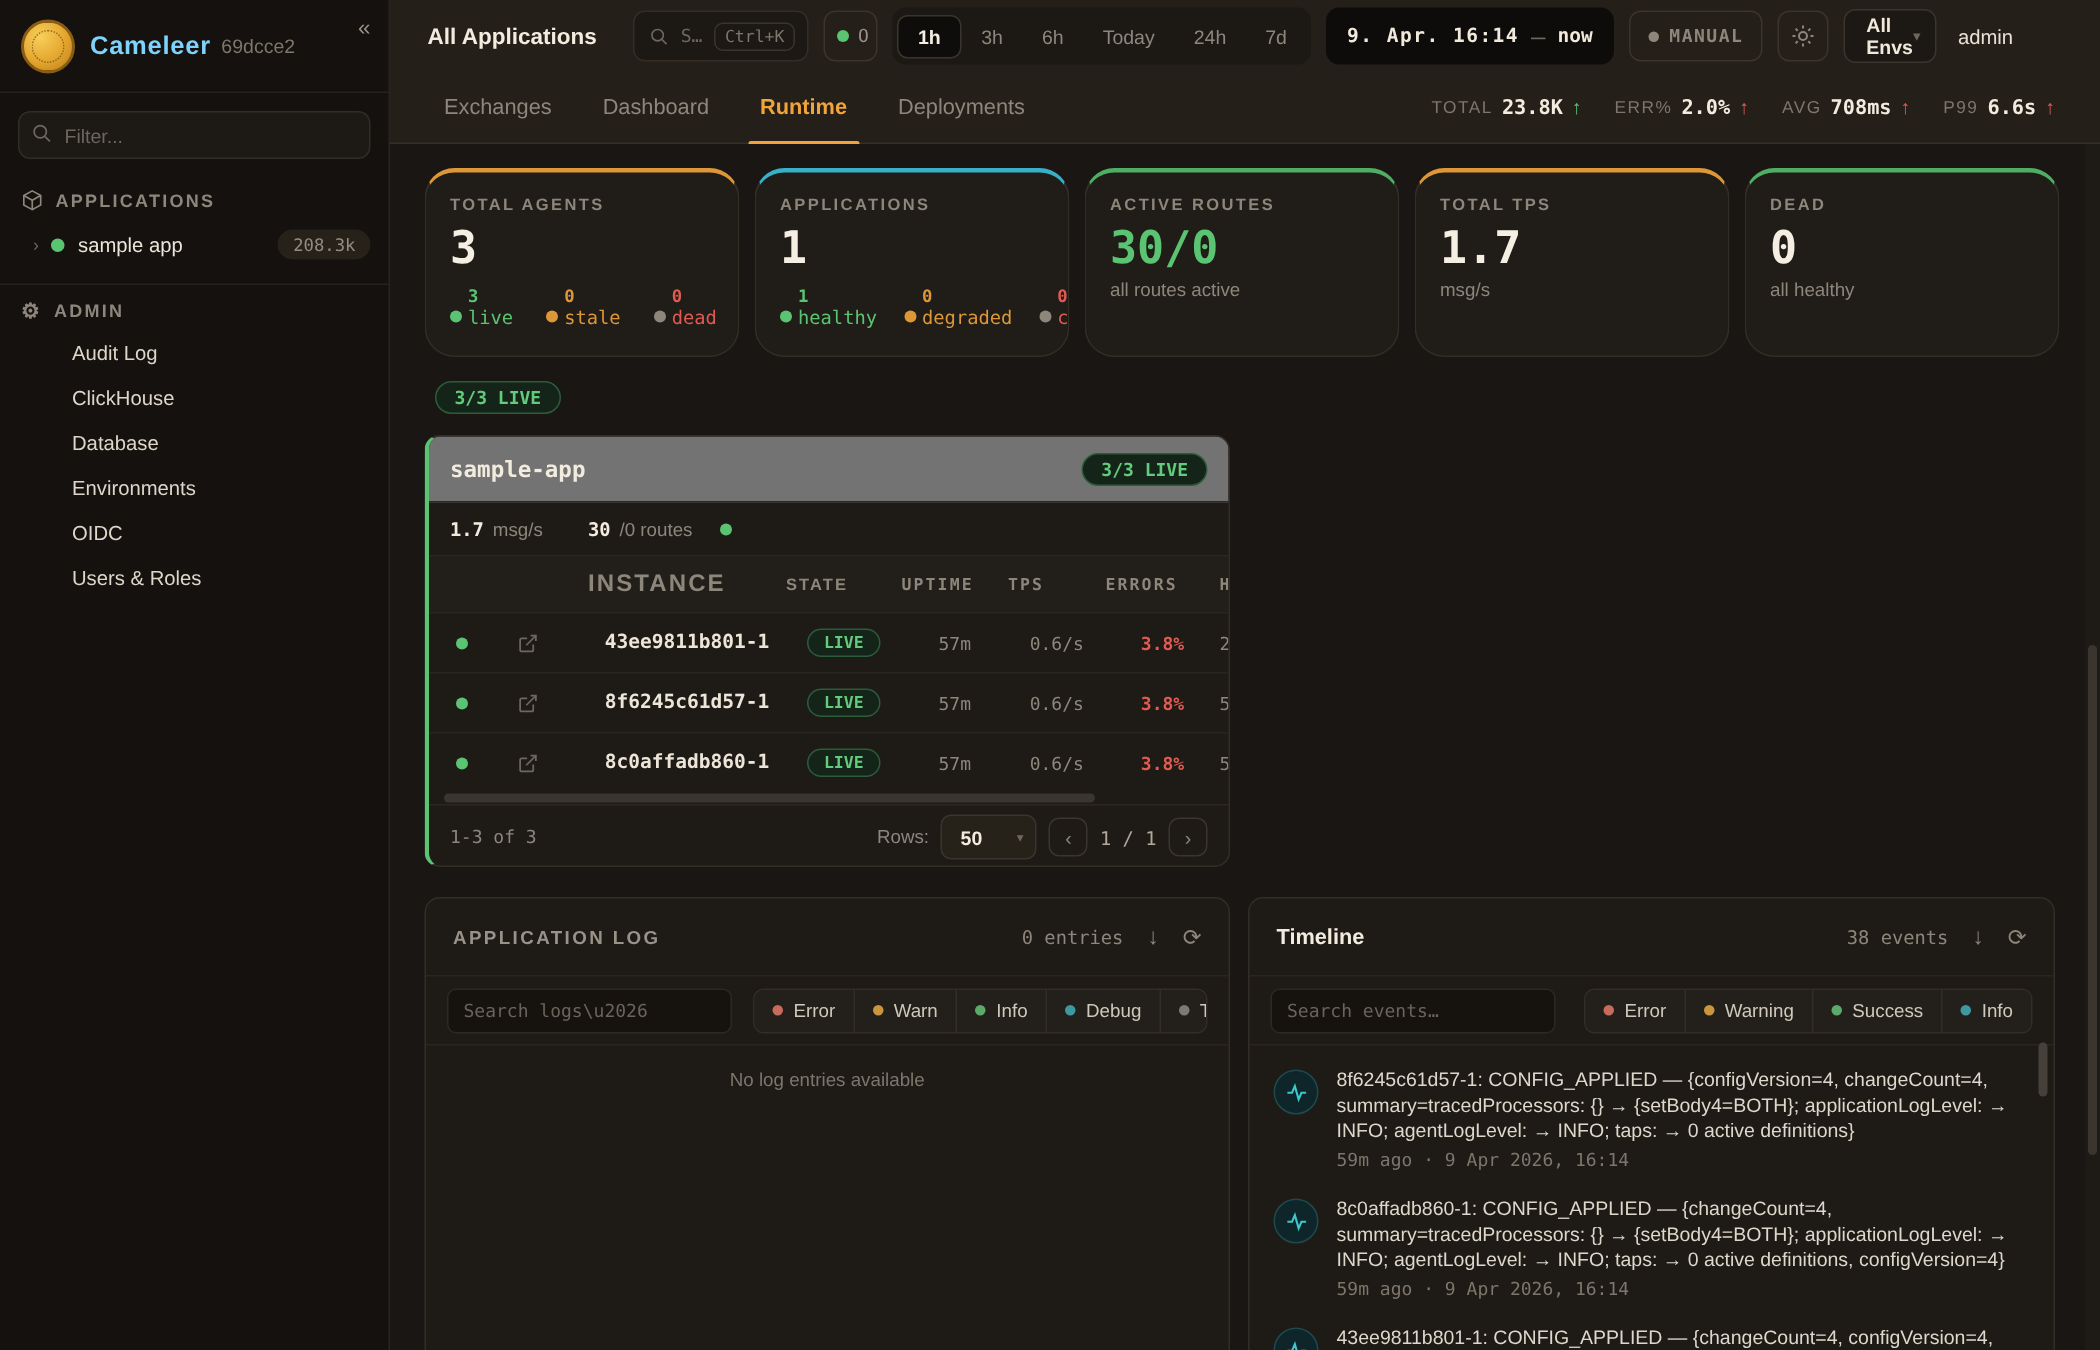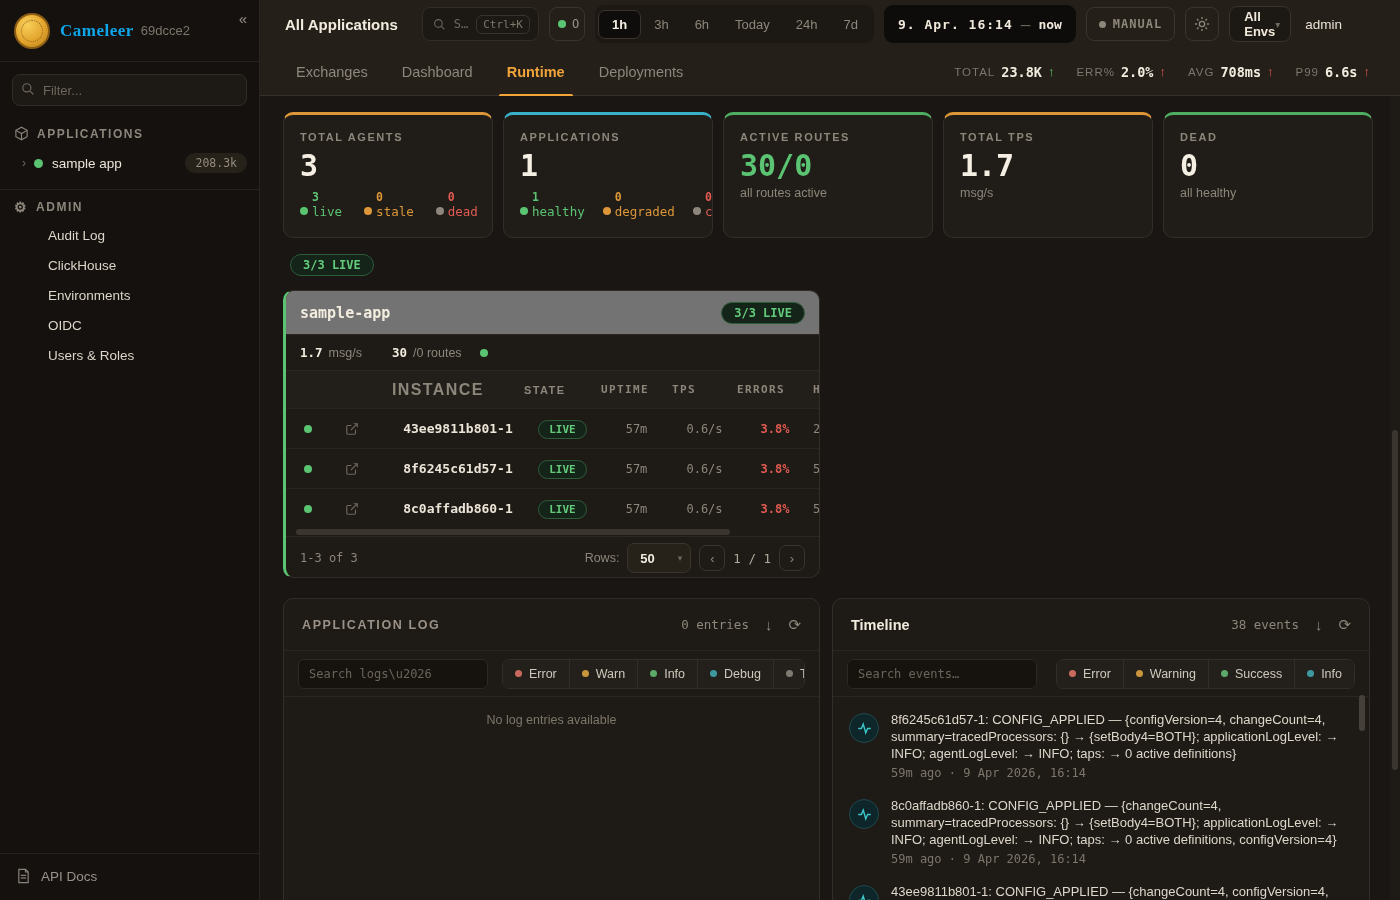--- a/index.html
+++ b/index.html
@@ -9,22 +9,22 @@
   
   .sidebar { position:absolute; left:0; top:0; width:260px; height:900px;
     background:#14110f; border-right:1px solid #292420; }
   .logo-row { height:62px; display:flex; align-items:center; padding:0 14px; position:relative;
     border-bottom:1px solid #262220; }
   .logo-badge { width:36px; height:36px; border-radius:50%;
     background:radial-gradient(circle at 35% 30%, #f8cf5a, #e3a52e 55%, #b97c18);
     border:2px solid #8a5c14; margin-right:10px; position:relative; flex:none; }
   .logo-badge::after { content:""; position:absolute; inset:5px; border-radius:50%;
     border:1.5px dotted #7a5212; opacity:.8; }
-  .logo-title { color:#0ea5e9; font-weight:bold; font-size:17px;
-    font-family:Liberation Serif, serif; letter-spacing:.5px; }
+  .logo-title { color:#7dd3fc; font-weight:bold; font-size:17px;
+    font-family:Liberation Sans, sans-serif; letter-spacing:.5px; }
   .logo-suffix { color:#7d766b; font-size:13px; margin-left:7px; }
   .collapse-btn { position:absolute; right:12px; top:10px; color:#9a9288; font-size:15px; cursor:pointer; }
   .filter-wrap { margin:12px 12px 10px; position:relative; }
   .filter-input { width:100%; height:32px; background:#1d1915; border:1px solid #312c25;
     border-radius:8px; color:#cfc8bc; font-size:13px; padding:0 10px 0 30px; outline:none; }
   .filter-input::placeholder { color:#6e675d; }
   .filter-search-icon { position:absolute; left:9px; top:8px; }
   .side-section { display:flex; align-items:center; gap:8px; padding:10px 14px 6px;
     color:#8d867b; font-size:12px; font-weight:bold; letter-spacing:1.5px; }
   .app-row { display:flex; align-items:center; height:32px; padding:0 12px 0 22px; cursor:pointer; }
@@ -97,21 +97,21 @@
 
   
   .content { position:absolute; left:260px; top:96px; width:1140px; height:804px;
     background:#1a1613; overflow:hidden; }
   .v-scroll { position:absolute; right:0; top:0; width:10px; height:804px; background:#1e1a16; }
   .v-scroll .thumb { position:absolute; left:2px; width:6px; top:334px; height:340px;
     background:#3a352e; border-radius:3px; }
 
   .cards-row { position:absolute; left:23px; top:16px; display:flex; gap:10px; }
   .stat-card { width:210px; height:126px; background:#201c18; border:1px solid #322d26;
-    border-radius:10px; padding:16px 16px 0; overflow:hidden; }
+    border-radius:20px; padding:16px 16px 0; overflow:hidden; }
   .stat-card .sc-title { color:#8d867b; font-size:11px; font-weight:bold; letter-spacing:1.6px; }
   .stat-card .sc-value { font-family:"DejaVu Sans Mono", monospace; font-weight:bold; font-size:30px;
     color:#f5efe3; margin-top:6px; line-height:1.1; }
   .sc-value.green { color:#5bc472; }
   .sc-sub { color:#8d867b; font-size:12.5px; margin-top:4px; }
   .accent-orange { border-top:3px solid #dd9738; }
   .accent-cyan   { border-top:3px solid #38b0c8; }
   .accent-green  { border-top:3px solid #4fae63; }
   .substats { display:flex; gap:22px; margin-top:8px; }
   .substat { display:flex; align-items:flex-end; gap:4px; font-family:"DejaVu Sans Mono", monospace;
@@ -257,34 +257,24 @@
     <span class="lbl">sample app</span>
     <span class="count-badge">208.3k</span>
   </div>
   <div class="side-div"></div>
   <div class="side-section">
     <span style="font-size:14px; line-height:1;">⚙</span>
     <span>ADMIN</span>
   </div>
   <div class="admin-item">Audit Log</div>
   <div class="admin-item">ClickHouse</div>
+  <div class="admin-item">Database</div>
   <div class="admin-item">Environments</div>
   <div class="admin-item">OIDC</div>
   <div class="admin-item">Users &amp; Roles</div>
-  <div class="side-bottom">
-    <div class="api-docs">
-      <svg class="icon" width="15" height="16" viewBox="0 0 20 24" fill="none" stroke="#8a837a" stroke-width="1.8">
-          <path d="M3 2 H13 L17 6 V22 H3 Z"></path>
-          <path d="M13 2 V6 H17"></path>
-          <line x1="6" y1="11" x2="14" y2="11"></line>
-          <line x1="6" y1="15" x2="14" y2="15"></line>
-        </svg>
-      <span>API Docs</span>
-    </div>
-  </div>
 </div>
 
 <div class="topbar">
   <span class="tb-title">All Applications</span>
   <div class="tb-search">
     <svg class="icon" width="13" height="13" viewBox="0 0 24 24" fill="none" stroke="#6e675d" stroke-width="2">
         <circle cx="10" cy="10" r="7"></circle>
         <line x1="15.5" y1="15.5" x2="21" y2="21"></line>
       </svg>
     <span class="s-txt">S…</span>

